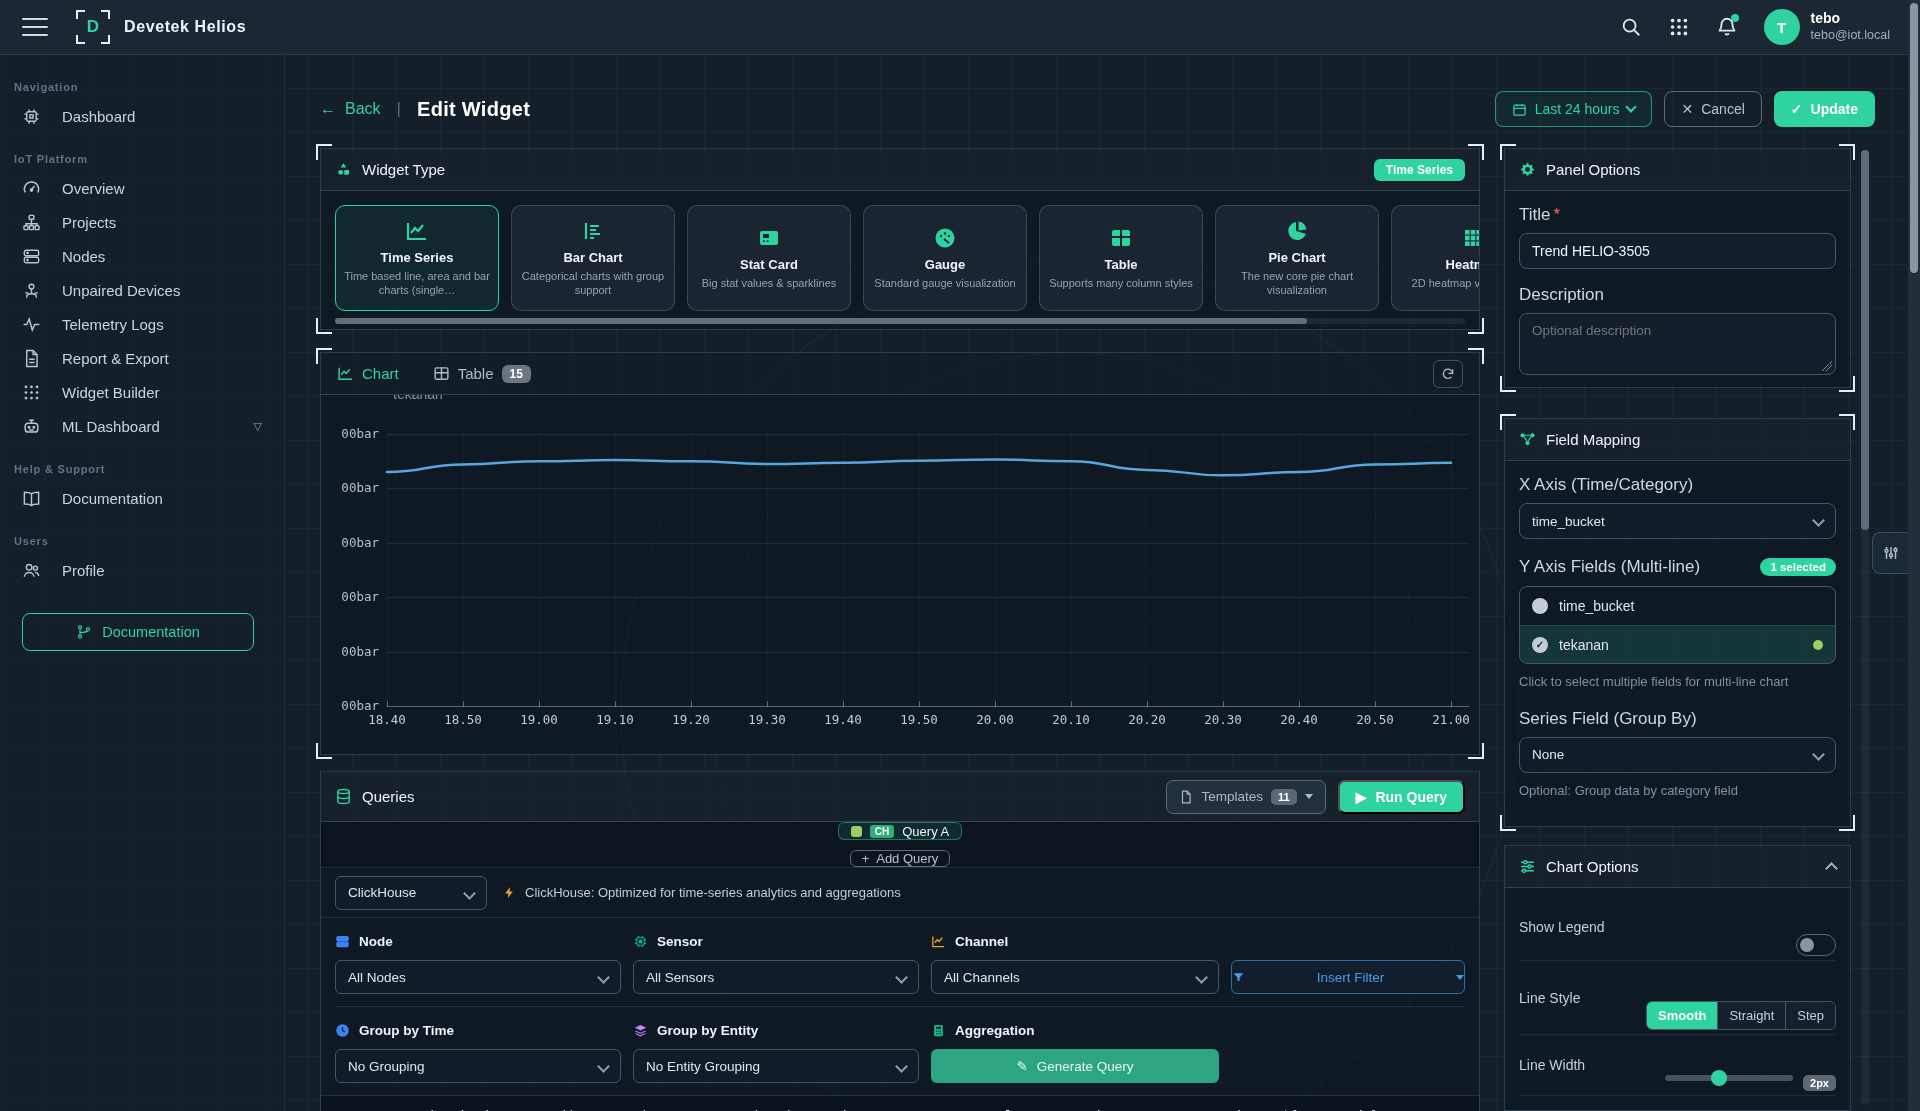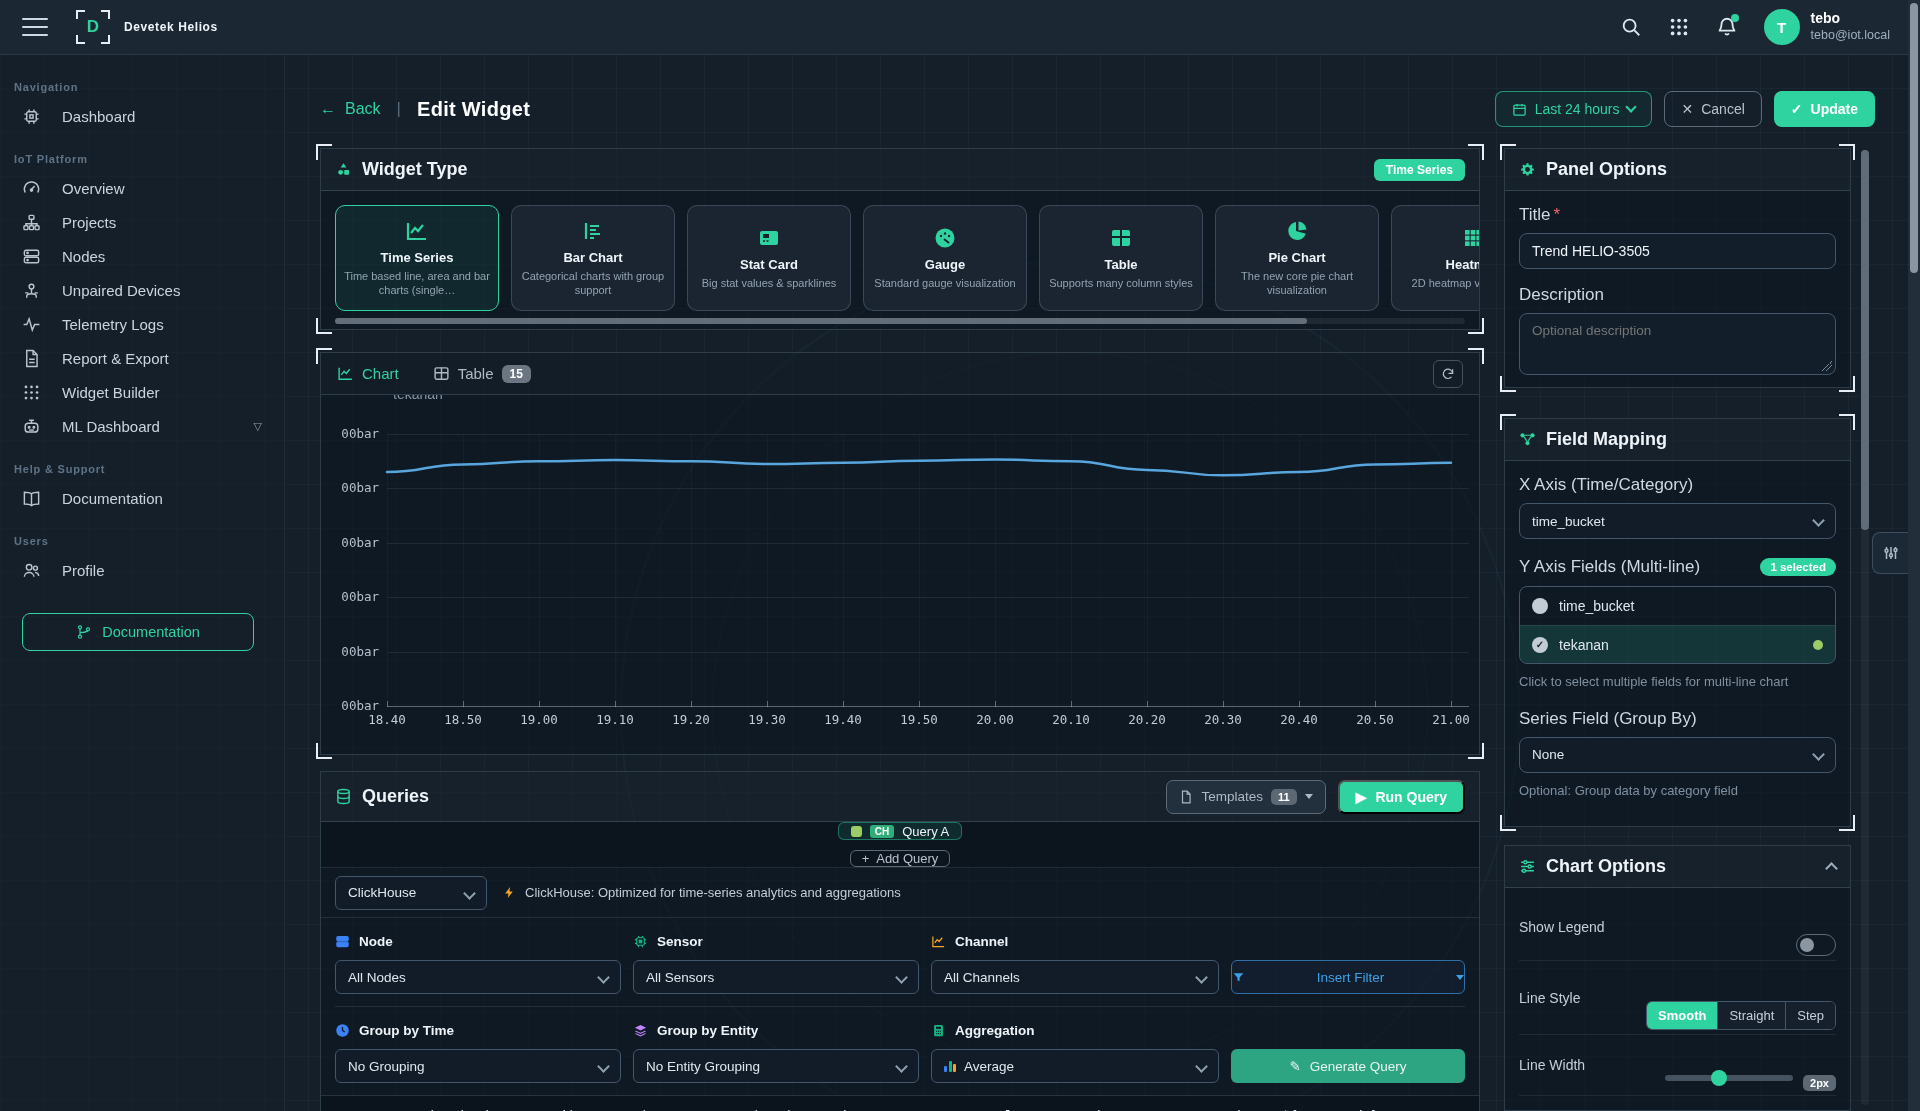--- a/index.html
+++ b/index.html
@@ -30,21 +30,21 @@
   .topbar{position:absolute;left:0;top:0;width:1920px;height:55px;background:#1b2733;border-bottom:1px solid #2a3947;display:flex;align-items:center;z-index:30;}
   .burger{width:26px;height:18px;margin-left:22px;display:flex;flex-direction:column;justify-content:space-between;cursor:pointer;}
   .burger span{display:block;height:2px;background:#cfd9e2;border-radius:2px;}
   .logo-box{position:relative;width:34px;height:34px;margin-left:28px;display:flex;align-items:center;justify-content:center;}
   .logo-box .corner{position:absolute;width:9px;height:9px;border-color:#cfd9e2;}
   .logo-box .c1{left:0;top:0;border-left:2px solid;border-top:2px solid;}
   .logo-box .c2{right:0;top:0;border-right:2px solid;border-top:2px solid;}
   .logo-box .c3{left:0;bottom:0;border-left:2px solid;border-bottom:2px solid;}
   .logo-box .c4{right:0;bottom:0;border-right:2px solid;border-bottom:2px solid;}
   .logo-letter{color:#2fd3a0;font-weight:bold;font-size:17px;}
-  .brand{margin-left:14px;font-size:12px;font-weight:600;letter-spacing:0.6px;color:#eef4f9;}
+  .brand{margin-left:14px;font-size:16px;font-weight:600;letter-spacing:0.6px;color:#eef4f9;}
   .top-right{margin-left:auto;display:flex;align-items:center;gap:26px;margin-right:30px;}
   .top-icon{width:22px;height:22px;color:#dfe7ee;cursor:pointer;position:relative;}
   .top-icon svg{width:100%;height:100%;}
   .bell-dot{position:absolute;right:-1px;top:-2px;width:8px;height:8px;border-radius:50%;background:#2fd3a0;}
   .userchip{display:flex;align-items:center;gap:11px;cursor:pointer;}
   .avatar{width:36px;height:36px;border-radius:50%;background:#2fd3a0;color:#fff;font-weight:bold;font-size:15px;display:flex;align-items:center;justify-content:center;}
   .uname{font-size:14px;font-weight:bold;color:#fff;line-height:1.25;}
   .uemail{font-size:12.5px;color:#9fb0bf;line-height:1.25;}
 
   
@@ -73,21 +73,21 @@
   .chev-d{width:8px;height:8px;border-right:2px solid currentColor;border-bottom:2px solid currentColor;transform:rotate(45deg);margin-top:-4px;}
 
   
   .panel{position:absolute;background:rgba(13,22,32,0.62);border:1px solid rgba(125,150,170,0.28);}
   .bk{position:absolute;width:16px;height:16px;z-index:5;border-color:#dbe6ee;}
   .bk.tl{left:-5px;top:-5px;border-left:2px solid;border-top:2px solid;}
   .bk.tr{right:-5px;top:-5px;border-right:2px solid;border-top:2px solid;}
   .bk.bl{left:-5px;bottom:-5px;border-left:2px solid;border-bottom:2px solid;}
   .bk.br{right:-5px;bottom:-5px;border-right:2px solid;border-bottom:2px solid;}
   .p-head{height:42px;display:flex;align-items:center;padding:0 14px;background:rgba(255,255,255,0.035);border-bottom:1px solid rgba(125,150,170,0.28);}
-  .p-title{font-size:18px;font-weight:bold;color:#eef4f9;margin-left:10px;}
+  .p-title{font-size:15px;font-weight:normal;color:#eef4f9;margin-left:10px;}
   .p-ico{width:17px;height:17px;color:#2fd3a0;}
   .p-ico svg{width:100%;height:100%;}
 
   
   .cards{display:flex;gap:12px;padding:14px;overflow:hidden;}
   .wcard{flex:0 0 164px;height:106px;background:#1a2531;border:1px solid rgba(95,115,134,0.45);border-radius:10px;display:flex;flex-direction:column;align-items:center;justify-content:center;padding:6px 8px;cursor:pointer;overflow:hidden;}
   .wcard.sel-card{border:1.5px solid #2fd3a0;background:rgba(47,211,160,0.09);}
   .wcard .wico{width:24px;height:24px;color:#2fd3a0;margin-bottom:7px;}
   .wcard .wico svg{width:100%;height:100%;}
   .wname{font-size:13px;font-weight:bold;color:#f0f5fa;margin-bottom:4px;white-space:nowrap;}
@@ -693,28 +693,20 @@
         </div>
         <div></div>
       </div>
       <div class="fgrid" style="margin-top:6px;">
         <div class="sel">
             <span>No Grouping</span>
           </div>
         <div class="sel">
             <span>No Entity Grouping</span>
           </div>
-        <div class="sel">
-          <span class="avg-ico">
-              <i style="height:6px;background:#3b82f6;"></i>
-              <i style="height:11px;background:#10b981;"></i>
-              <i style="height:8px;background:#f5a623;"></i>
-            </span>
-          <span>Average</span>
-        </div>
         <div class="btn-generate">
           <span>✎</span>
           <span>Generate Query</span>
         </div>
       </div>
     </div>
     <div class="sqlbox">
       <div class="sqlline">
         <span class="lineno">1</span>
         <span class="code">SELECT time_bucket, round(avgMerge(eng_avg_state), 3) AS tekanan FROM sensor_telemetry_10min WHERE owner_code = '${ownerCode}' AND n</span>

